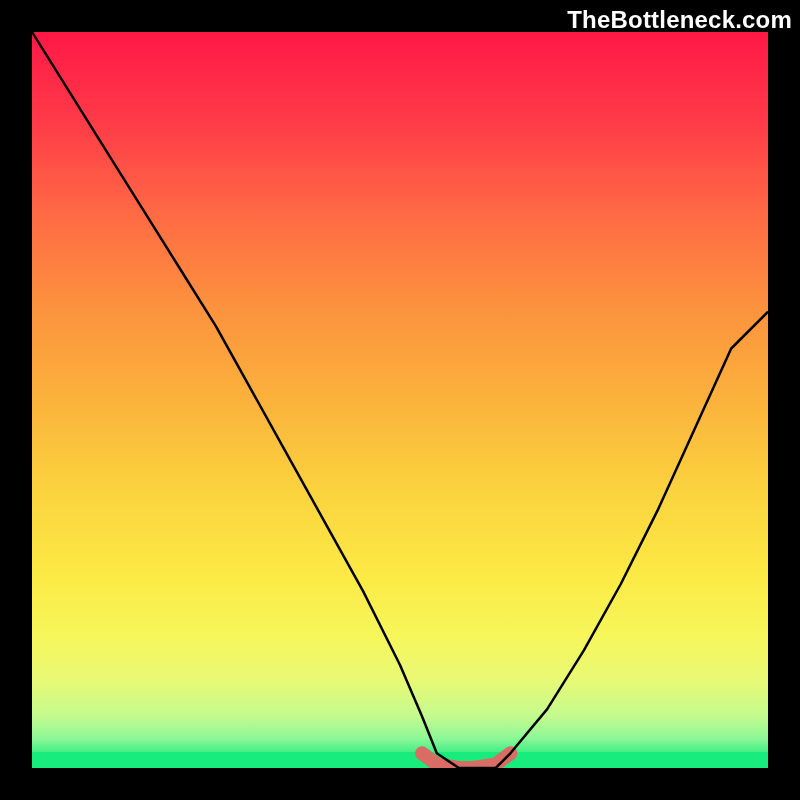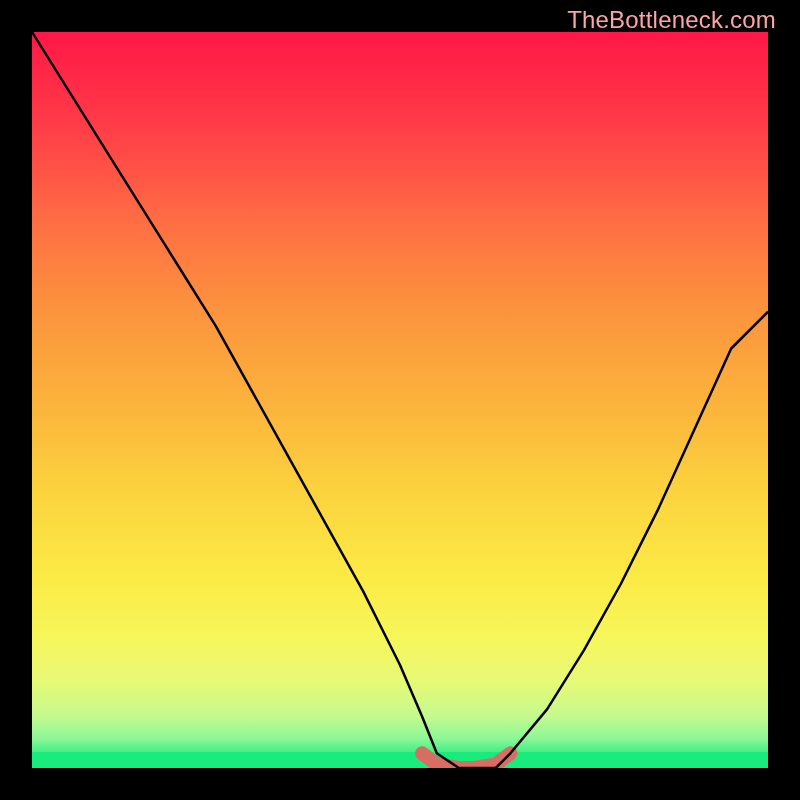--- a/index.html
+++ b/index.html
@@ -7,24 +7,24 @@
     padding: 0;
     width: 800px;
     height: 800px;
     background: #000;
     position: relative;
     font-family: Arial, sans-serif;
   }
   .watermark {
     position: absolute;
     top: 6px;
-    right: 24px;
-    color: #fca5a5;
+    right: 8px;
+    color: #ffffff;
     font-size: 24px;
-    font-weight: 400;
+    font-weight: 700;
     z-index: 10;
     letter-spacing: 0.2px;
   }
   .plot-area {
     position: absolute;
     left: 32px;
     top: 32px;
     width: 736px;
     height: 736px;
     overflow: hidden;

